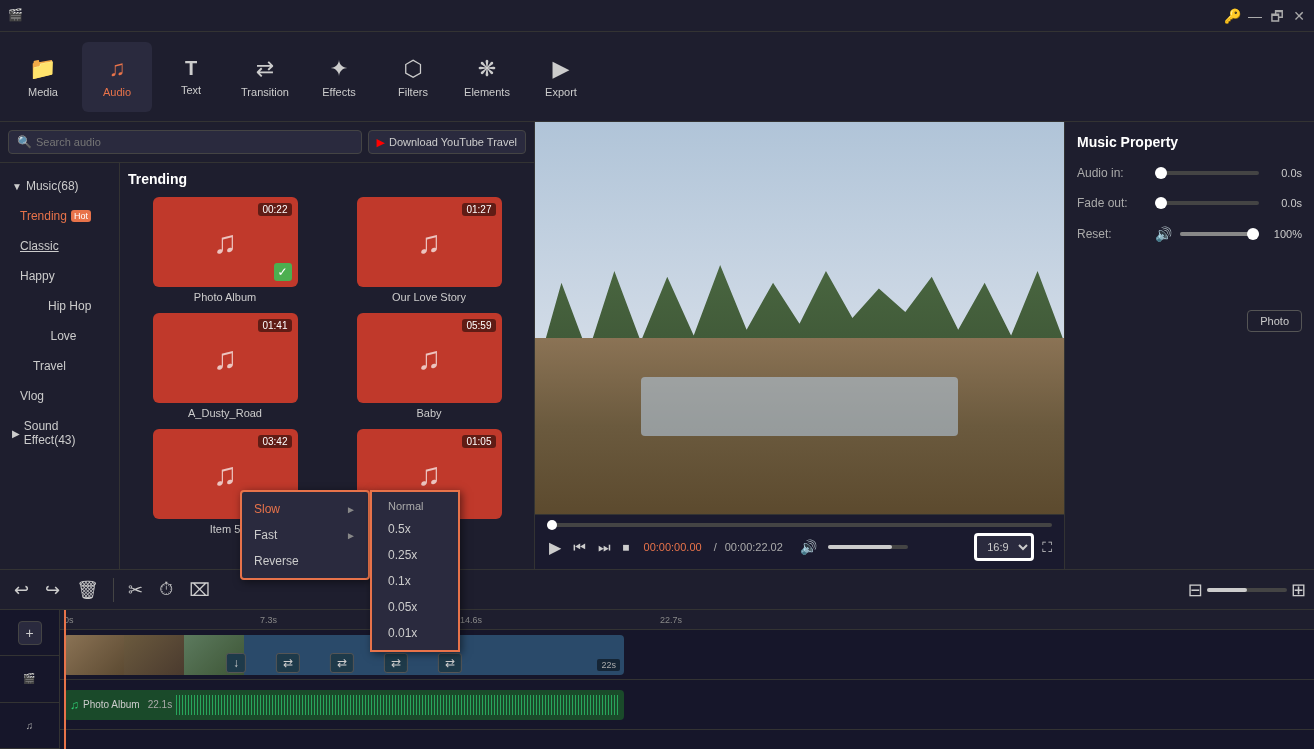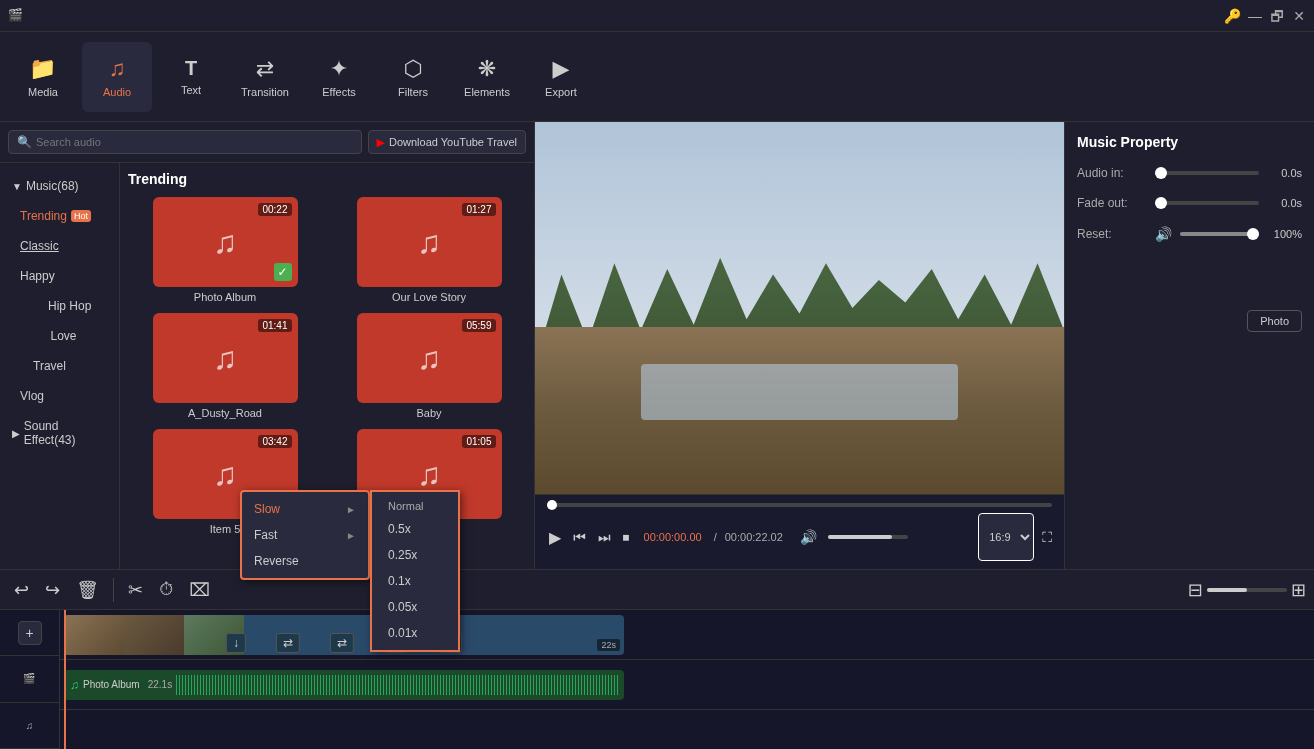--- a/index.html
+++ b/index.html
@@ -261,21 +261,21 @@
     .controls-row {
       display: flex;
       align-items: center;
       gap: 8px;
     }
     .ctrl-btn { background: none; border: none; color: #ccc; cursor: pointer; font-size: 16px; padding: 2px; }
     .time-display { font-size: 11px; color: #e8734a; margin: 0 4px; }
     .time-total { font-size: 11px; color: #aaa; }
     .volume-slider { width: 80px; height: 4px; background: #444; border-radius: 2px; cursor: pointer; position: relative; }
     .volume-fill { height: 100%; background: #ccc; border-radius: 2px; width: 80%; }
-    .ratio-select { margin-left: auto; background: #2a2a3e; border: 1px solid #ffffff; color: #ccc; border-radius: 4px; padding: 16px 6px; font-size: 11px; }
+    .ratio-select { margin-left: auto; background: #2a2a3e; border: 3px solid #ffffff; color: #ccc; border-radius: 4px; padding: 4px 6px; font-size: 11px; }
     .fullscreen-btn { background: none; border: none; color: #ccc; cursor: pointer; font-size: 14px; }
 
     
     .right-panel {
       width: 250px;
       background: #1e1e2e;
       border-left: 1px solid #333;
       padding: 12px;
     }
     .right-panel-title { font-size: 14px; font-weight: bold; color: #fff; margin-bottom: 16px; }
@@ -722,20 +722,26 @@
       </div>
       <div class="track-label">
         <span>🎬</span>
       </div>
       <div class="track-label">
         <span>♫</span>
       </div>
     </div>
     <div class="timeline-tracks" style="position:relative;">
 
+      <div class="timeline-ruler">
+        <span class="ruler-mark" style="left:4px;">0s</span>
+        <span class="ruler-mark" style="left:200px;">7.3s</span>
+        <span class="ruler-mark" style="left:400px;">14.6s</span>
+        <span class="ruler-mark" style="left:600px;">22.7s</span>
+      </div>
 
       <div class="playhead" style="left:4px;"></div>
 
       <div class="track-row">
         <div class="video-track-clip" style="width:560px; left:4px;">
           <div class="video-thumb-mini"></div>
           <div class="video-thumb-mini" style="background:linear-gradient(135deg,#6b5a3e 0%,#4a3a2e 100%);"></div>
           <div class="video-thumb-mini" style="background:linear-gradient(135deg,#5c7a5e 0%,#3d5535 100%);"></div>
           <div style="position:absolute; bottom:4px; right:4px; font-size:9px; color:#aaa; background:rgba(0,0,0,0.5); padding:1px 4px; border-radius:2px;">22s</div>
 

